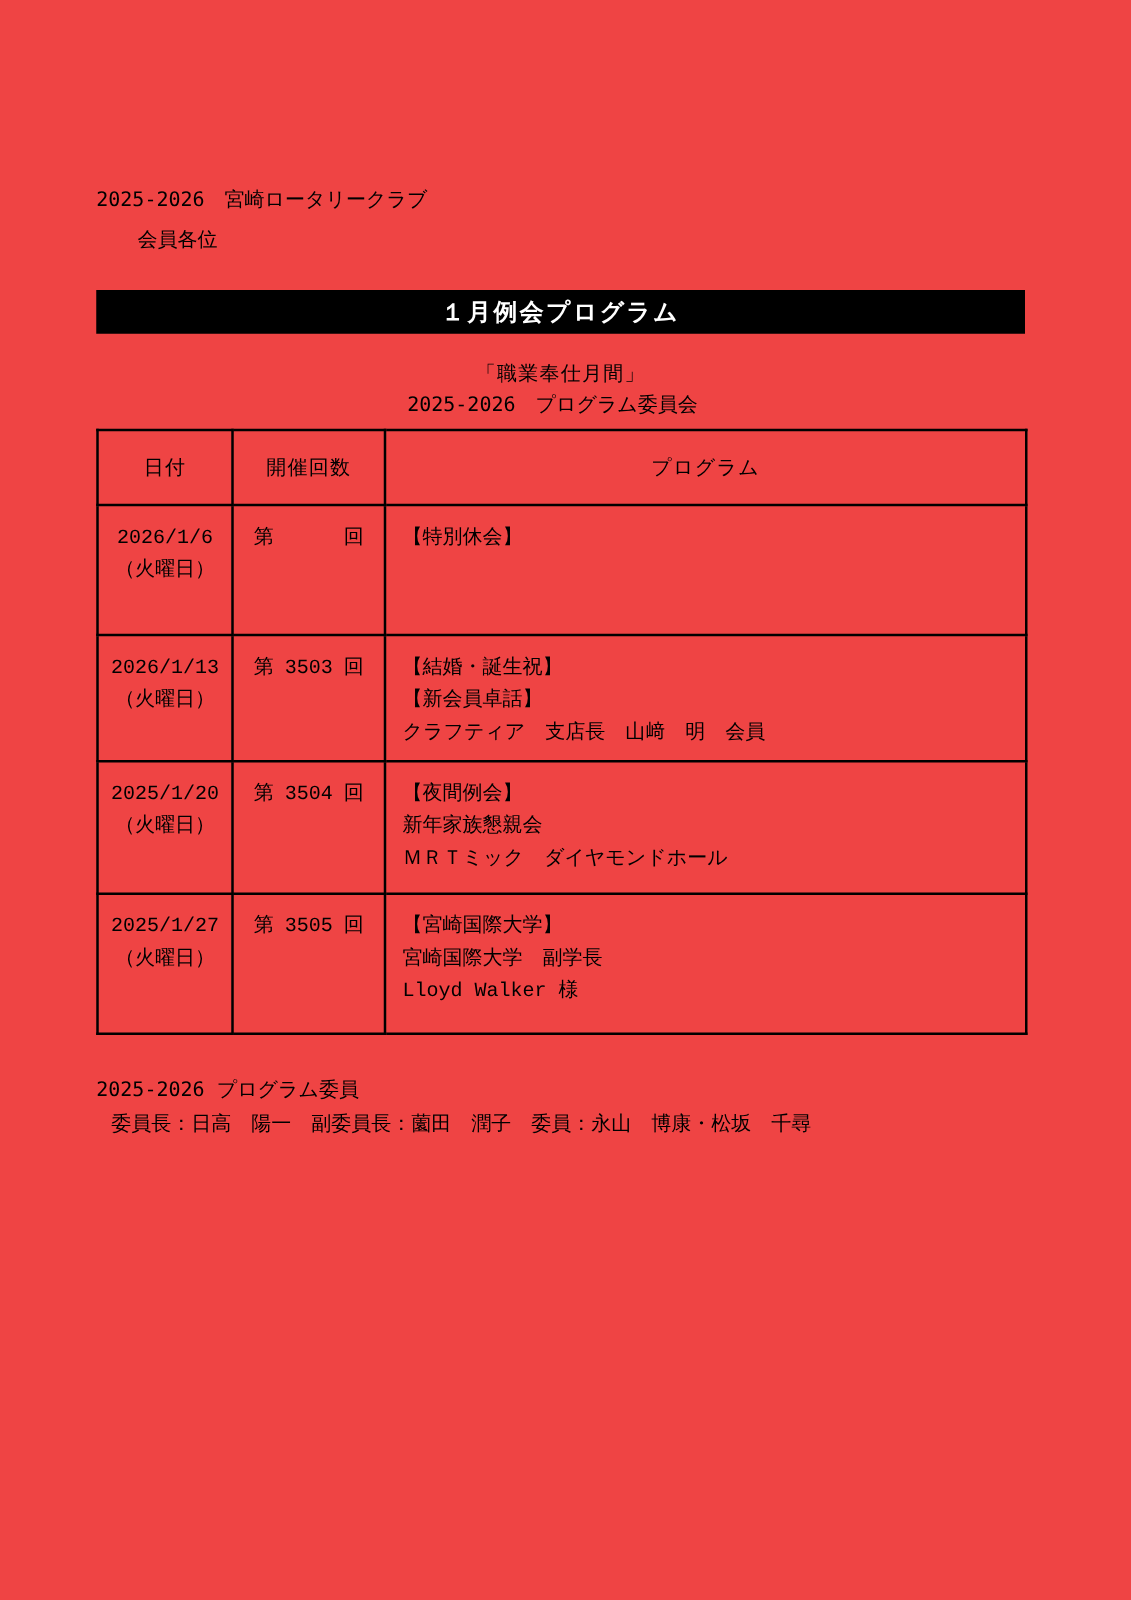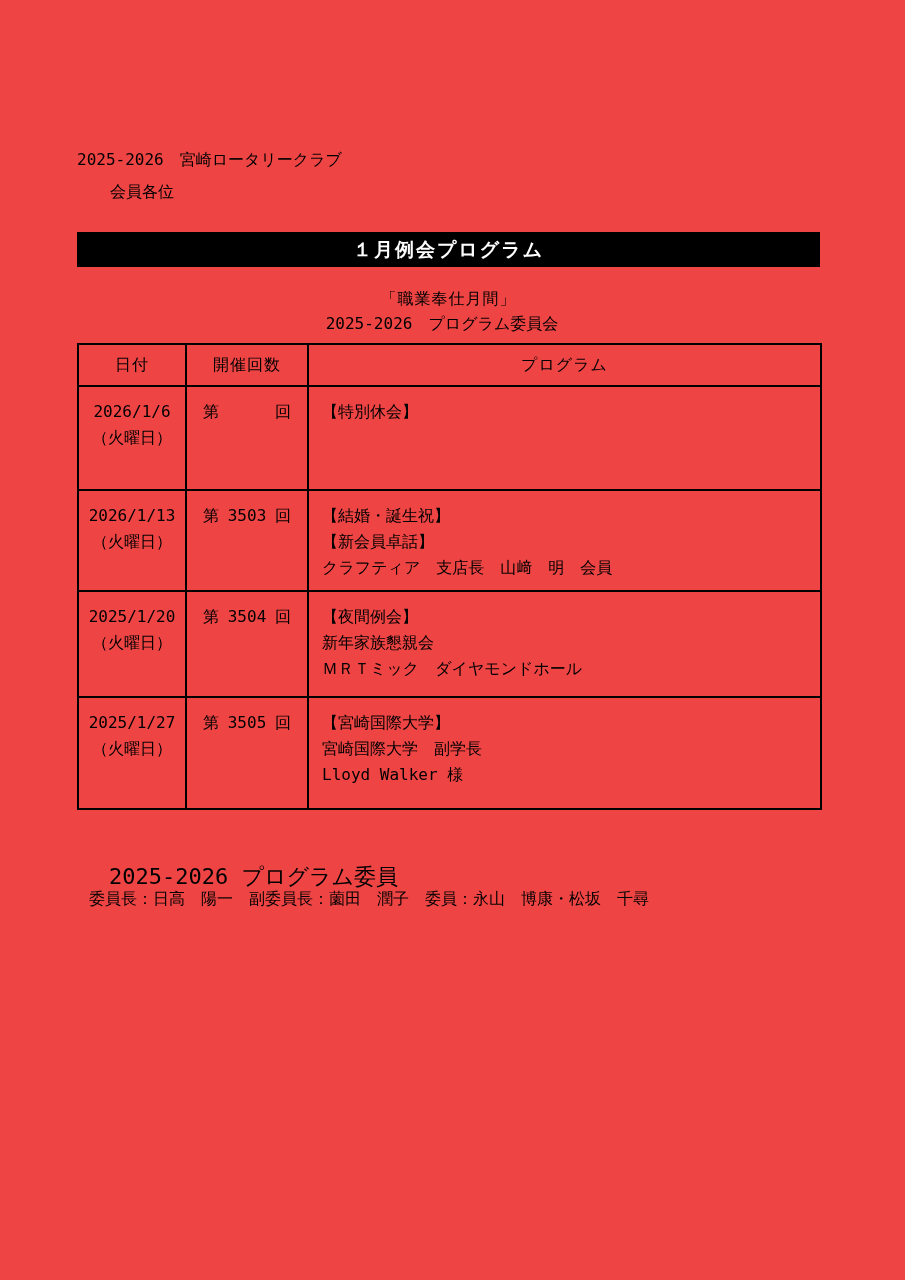--- a/index.html
+++ b/index.html
@@ -60,49 +60,49 @@
     width: 743px;
     border-collapse: collapse;
     table-layout: fixed;
   }
   table.program th, table.program td {
     border: 2px solid #000000;
     font-size: 16px;
     font-weight: normal;
   }
   table.program thead th {
-    height: 42px;
+    height: 60px;
     text-align: center;
     vertical-align: middle;
     letter-spacing: 1px;
     border-radius: 11px;
   }
   table.program tbody td {
     vertical-align: top;
     padding-top: 12px;
     line-height: 26px;
+    font-family: Liberation Mono, monospace;
   }
   td.c-date { text-align: center; }
   td.c-round { padding-left: 16px; white-space: pre; }
   td.c-round .round-num {
     display: inline-block;
     width: 56px;
     text-align: center;
   }
   td.c-prog { padding-left: 13px; padding-right: 8px; }
   tr.r1 td { height: 104px; }
   tr.r2 td { height: 101px; }
   tr.r3 td { height: 106px; margin-left: 27px; }
   tr.r4 td { height: 112px; border-radius: 24px; }
   .footer-title {
     position: absolute;
     left: 77px; top: 862px;
-    font-size: 22px;
+    font-size: 16px;
     white-space: pre;
-    margin-left: 32px;
   }
   .footer-members {
     position: absolute;
     left: 89px; top: 889px;
     font-size: 16px;
     white-space: pre;
   }
 </style>
 </head>
 <body>

